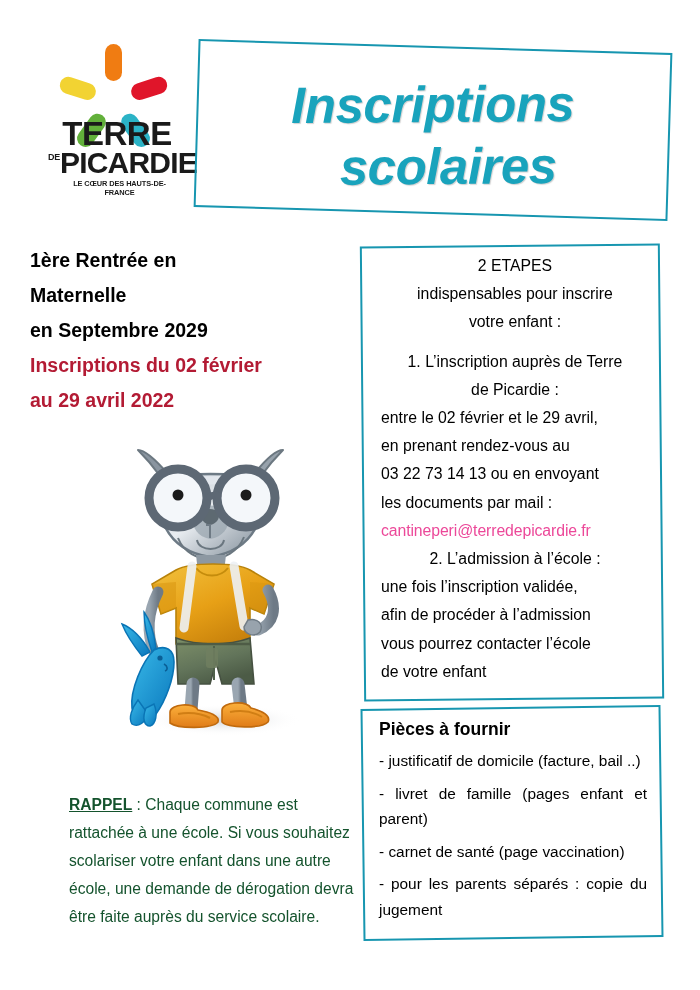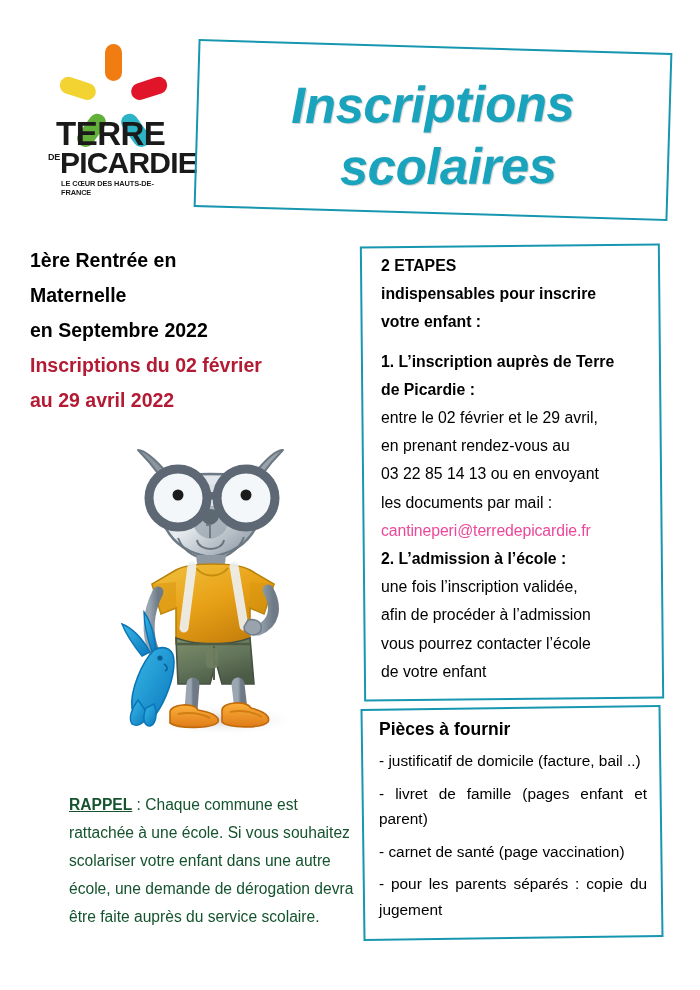--- a/index.html
+++ b/index.html
@@ -44,21 +44,21 @@
   .petal.p-red    { background: #E0152A; transform: rotate(72deg); }
   .petal.p-cyan   { background: #2BB3C6; transform: rotate(144deg); }
   .petal.p-green  { background: #62B03A; transform: rotate(216deg); }
   .petal.p-yellow { background: #F2D332; transform: rotate(288deg); }
 
   #logo-word {
     position: absolute;
     left: 0;
     top: 82px;
     width: 130px;
-    text-align: left;
+    text-align: center;
   }
   #logo-terre {
     font-family: "Liberation Sans", sans-serif;
     font-weight: bold;
     font-size: 33px;
     letter-spacing: -0.5px;
     line-height: 28px;
     color: #1A1A1A;
     display: block;
     padding-left: 8px;
@@ -189,21 +189,21 @@
     left: 381px;
     top: 252px;
     width: 268px;
   }
   .eb-line {
     font-size: 15.8px;
     line-height: 28.2px;
     color: #000000;
     white-space: nowrap;
   }
-  .eb-line.bold { font-weight: bold; }
+  .eb-line.bold { font-weight: normal; text-align: center; }
   .eb-line.mail { color: #ec4899; letter-spacing: -0.1px; }
   .eb-gap { height: 11px; }
 
   
   #pieces-frame {
     position: absolute;
     left: 362px;
     top: 707px;
     width: 300px;
     height: 232px;
@@ -254,21 +254,21 @@
 
 <div id="title-box"></div>
 <div id="title-text">
   <span class="title-line l1">Inscriptions</span>
   <span class="title-line l2">scolaires</span>
 </div>
 
 <div id="left-heading">
   <span class="hl">1ère Rentrée en</span>
   <span class="hl">Maternelle</span>
-  <span class="hl">en Septembre 2022</span>
+  <span class="hl">en Septembre 2029</span>
   <span class="hl red">Inscriptions du 02 février</span>
   <span class="hl red">au 29 avril 2022</span>
 </div>
 
 <div id="mascot">
   <svg viewBox="0 0 240 320" width="240" height="320" xmlns="http://www.w3.org/2000/svg">
     <defs>
       <linearGradient id="gHead" x1="0" y1="0" x2="1" y2="1">
         <stop offset="0%" stop-color="#b9c2cb"></stop>
         <stop offset="45%" stop-color="#e9edf1"></stop>
@@ -370,21 +370,21 @@
 <div id="etapes-frame"></div>
 <div id="etapes-body">
   <div class="eb-line bold">2 ETAPES</div>
   <div class="eb-line bold">indispensables pour inscrire</div>
   <div class="eb-line bold">votre enfant :</div>
   <div class="eb-gap"></div>
   <div class="eb-line bold">1. L’inscription auprès de Terre</div>
   <div class="eb-line bold">de  Picardie :</div>
   <div class="eb-line">entre le 02 février et le 29 avril,</div>
   <div class="eb-line">en prenant rendez-vous au</div>
-  <div class="eb-line">03 22 85 14 13 ou en envoyant</div>
+  <div class="eb-line">03 22 73 14 13 ou en envoyant</div>
   <div class="eb-line">les documents par mail :</div>
   <div class="eb-line mail">cantineperi@terredepicardie.fr</div>
   <div class="eb-line bold">2. L’admission à l’école :</div>
   <div class="eb-line">une fois l’inscription validée,</div>
   <div class="eb-line">afin de procéder à l’admission</div>
   <div class="eb-line">vous pourrez contacter l’école</div>
   <div class="eb-line">de votre enfant</div>
 </div>
 
 <div id="pieces-frame"></div>

